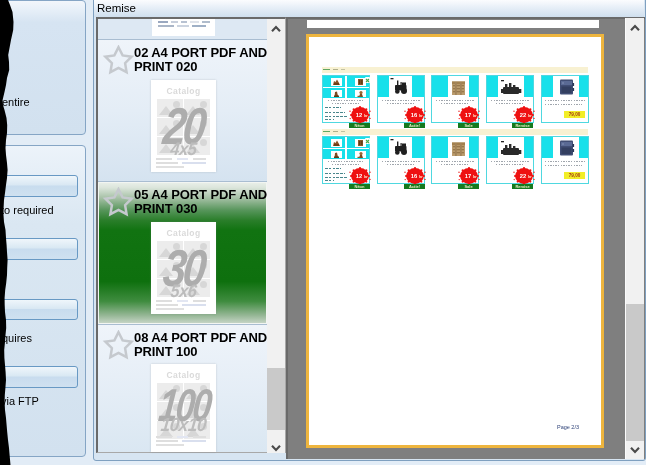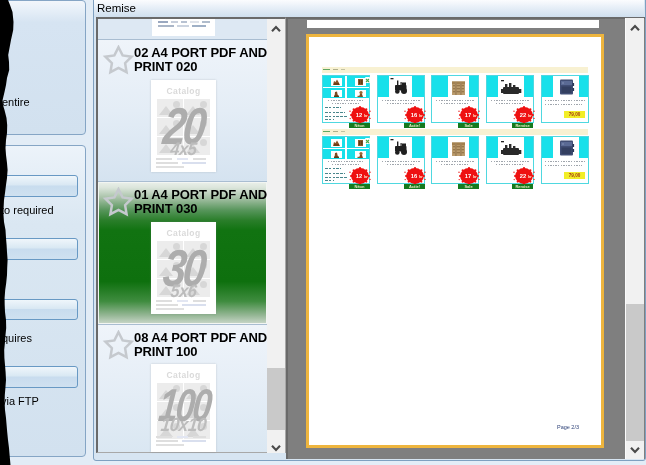--- a/index.html
+++ b/index.html
@@ -99,21 +99,21 @@
   <div class="t-sub" style="font-size:18px;top:59px;transform:skewX(-6deg) scaleX(0.9);">4x5</div>
   <div class="t-foot"></div>
 </div>
 
 <div class="abs" style="left:98px;top:182px;width:169px;height:142px;background:linear-gradient(#eaf0ea 0%,#dbe5db 4%,#a8c2a8 11%,#56955a 20%,#2a7e2a 27%,#117311 34%,#0e700e 70%,#3f8c3f 84%,#96b796 94%,#cbd8cb 100%);border-bottom:1px solid #a9bdd1;box-shadow:inset 0 0 0 1px #f2f5f2;"></div>
 
 <svg class="abs" style="left:102px;top:187px;" width="33" height="33" viewBox="0 0 33 33">
   <path d="M16.5 2.2 L20.6 10.4 L29.6 11.7 L23.1 18.1 L24.6 27.2 L16.5 22.9 L8.4 27.2 L9.9 18.1 L3.4 11.7 L12.4 10.4 Z" fill="none" stroke="#c5c9ce" stroke-width="2.5" stroke-linejoin="miter"></path>
 </svg>
 
-<div class="abs" style="left:134px;top:188px;width:134px;font-size:13px;font-weight:bold;line-height:14px;color:#000;letter-spacing:-0.1px;">01 A4 PORT PDF AND PRINT 030</div>
+<div class="abs" style="left:134px;top:188px;width:134px;font-size:13px;font-weight:bold;line-height:14px;color:#000;letter-spacing:-0.1px;">05 A4 PORT PDF AND PRINT 030</div>
 
 <div class="abs thumb" style="left:151px;top:222px;">
   <div class="t-title">Catalog</div>
   <div class="t-grid">
     <div class="t-cell"></div>
       <div class="t-cell"></div>
     <div class="t-cell"></div>
       <div class="t-cell"></div>
     <div class="t-cell"></div>
       <div class="t-cell"></div>

